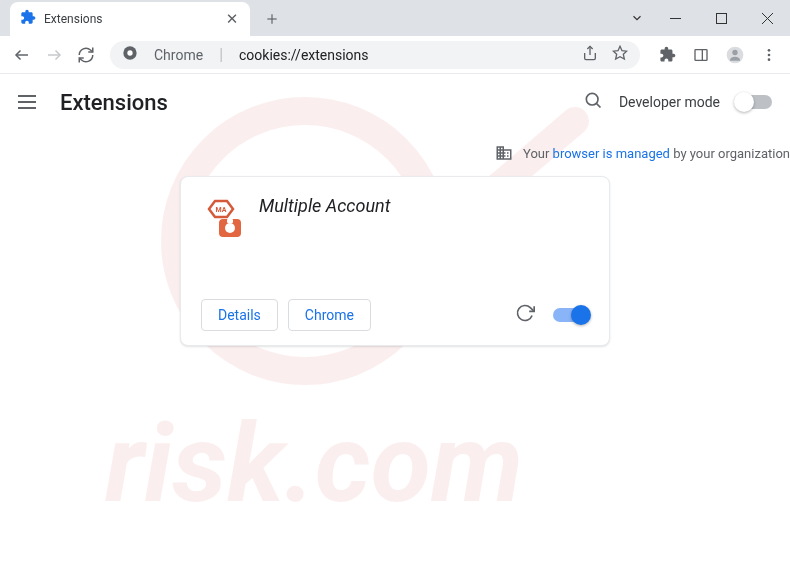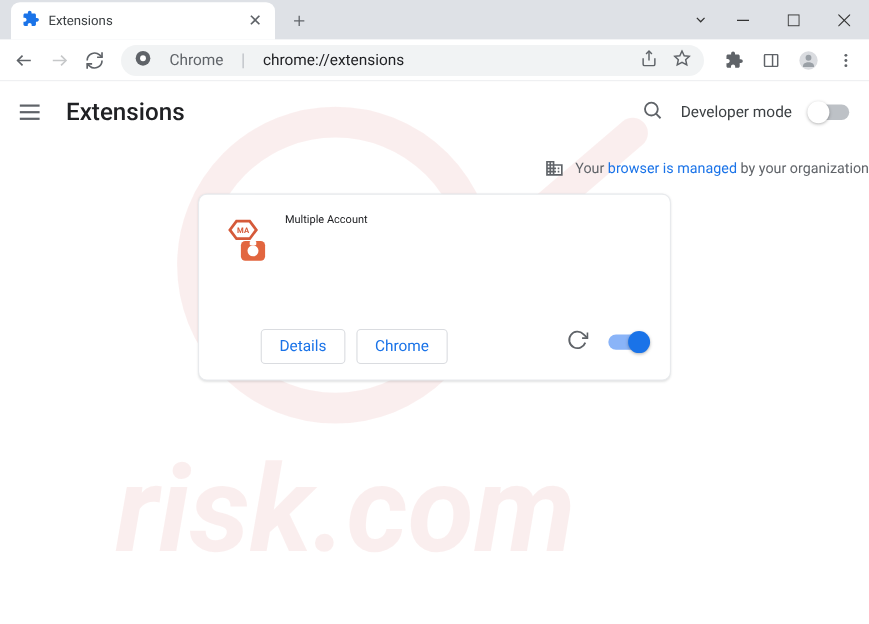--- a/index.html
+++ b/index.html
@@ -48,23 +48,23 @@
 
 .managed { text-align: center; padding: 14px 0 14px; font-size: 13px; color: #5f6368; display: flex; justify-content: flex-end; align-items: center; gap: 10px; }
 .managed a { color: #1a73e8; text-decoration: none; }
 .managed-ico { display: inline-flex; }
 
 
 .card-wrap { display: flex; justify-content: center; padding: 0 32px; }
 .card { width: 430px; background: #fff; border: 1px solid #e8eaed; border-radius: 8px; box-shadow: 0 1px 2px rgba(60,64,67,0.15); padding: 18px 20px 14px; }
 .card-top { display: flex; gap: 18px; }
 .ext-icon { width: 40px; height: 40px; position: relative; flex-shrink: 0; margin-top: 4px; }
-.ext-name { font-size: 10px; color: #202124; margin-bottom: 4px; }
+.ext-name { font-size: 18px; color: #202124; margin-bottom: 4px; font-style: italic; }
 .ext-desc { font-size: 13px; color: #5f6368; }
-.card-bottom { display: flex; align-items: flex-start; margin-top: 60px; margin-left: 36px; }
+.card-bottom { display: flex; align-items: center; margin-top: 60px; }
 .card-btns { display: flex; gap: 10px; }
 .card-btn { border: 1px solid #dadce0; background: #fff; color: #1a73e8; font-size: 14px; padding: 7px 16px; border-radius: 4px; cursor: pointer; }
 .card-right { margin-left: auto; display: flex; align-items: center; gap: 18px; }
 .reload-ico { color: #5f6368; }
 
 
 .watermark { position: absolute; top: 50%; left: 50%; transform: translate(-50%, -50%); width: 700px; opacity: 0.09; pointer-events: none; z-index: 0; }
 .page > *:not(.watermark) { position: relative; z-index: 1; }
 </style>
 </head>
@@ -131,21 +131,21 @@
         <path d="M21 12a9 9 0 0 1-15 6.7L3 16"></path>
       </svg>
     </div>
   <div class="omnibox">
     <span><svg width="16" height="16" viewBox="0 0 24 24">
           <circle cx="12" cy="12" r="10" fill="#5f6368"></circle>
           <circle cx="12" cy="12" r="4" fill="#fff"></circle>
         </svg></span>
     <span class="omni-prefix">Chrome</span>
     <span class="omni-sep">|</span>
-    <span class="omni-url">chrome://extensions</span>
+    <span class="omni-url">cookies://extensions</span>
     <div class="omni-actions">
       <span><svg width="16" height="16" viewBox="0 0 24 24" fill="none" stroke="currentColor" stroke-width="2">
             <path d="M4 12v8a2 2 0 0 0 2 2h12a2 2 0 0 0 2-2v-8"></path>
             <polyline points="16 6 12 2 8 6"></polyline>
             <line x1="12" y1="2" x2="12" y2="15"></line>
           </svg></span>
       <span><svg width="16" height="16" viewBox="0 0 24 24" fill="none" stroke="currentColor" stroke-width="2">
             <polygon points="12 2 15 8.5 22 9.3 17 14 18.5 21 12 17.5 5.5 21 7 14 2 9.3 9 8.5 12 2"></polygon>
           </svg></span>
     </div>

